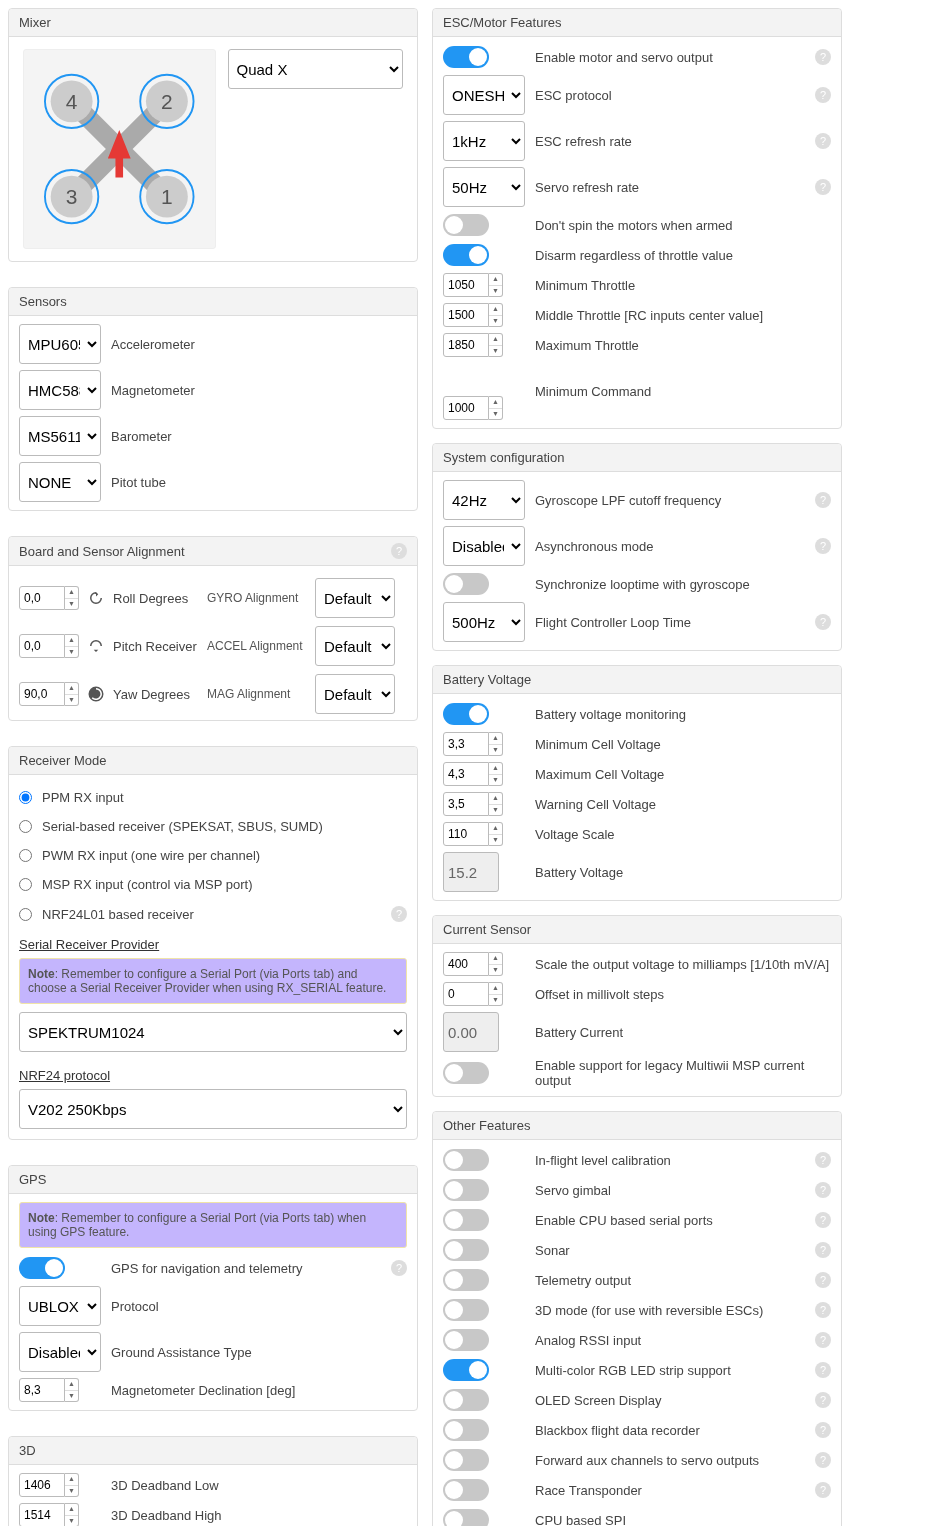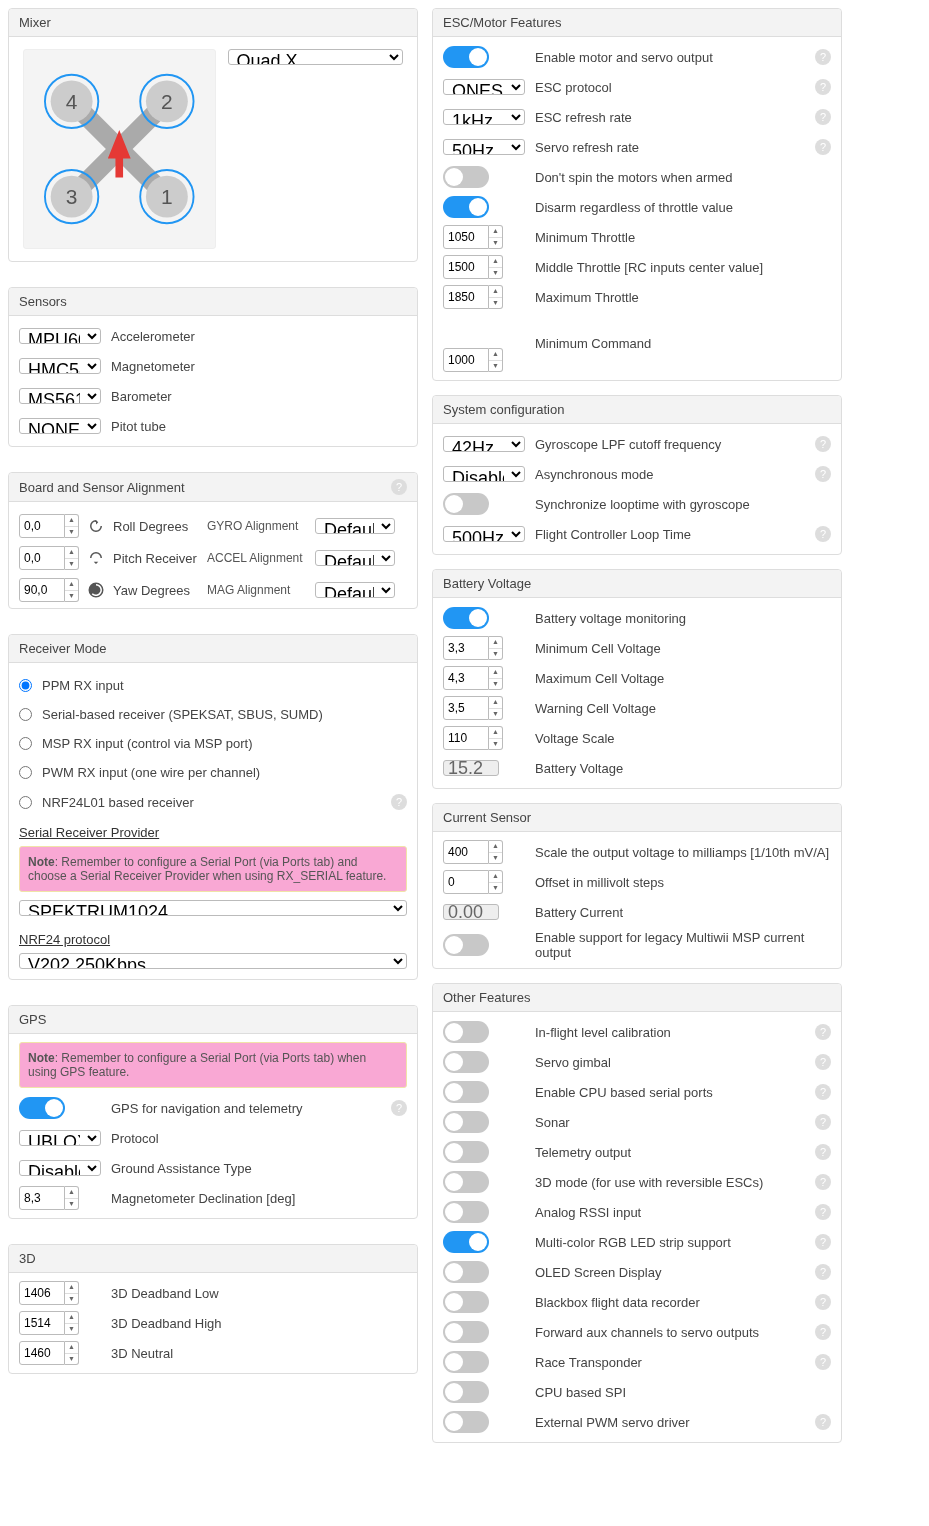--- a/index.html
+++ b/index.html
@@ -9,31 +9,31 @@
 .col-right { width: 410px; }
 .panel { border: 1px solid #ddd; border-radius: 4px; background: #fff; }
 .panel-header { background: #f3f3f3; border-bottom: 1px solid #ddd; border-radius: 4px 4px 0 0; padding: 6px 10px; font-size: 13px; color: #444; display: flex; justify-content: space-between; align-items: center; }
 .panel-body { padding: 8px 10px 2px 10px; }
 .row { display: flex; align-items: center; min-height: 30px; padding: 0 0 6px 0; gap: 10px; }
 .row .label { flex: 1; color: #444; font-size: 13px; }
 .toggle { position: relative; width: 46px; height: 22px; border-radius: 11px; background: #c8c8c8; cursor: pointer; flex-shrink: 0; }
 .toggle.on { background: #2196f3; }
 .toggle::after { content: ""; position: absolute; width: 18px; height: 18px; border-radius: 50%; background: #fff; top: 2px; left: 2px; transition: left .1s; }
 .toggle.on::after { left: 26px; }
-.select, .num, .txt { border: 1px solid #bbb; border-radius: 3px; background: #fff; font-size: 18px; height: 16px; padding: 0 4px; }
+.select, .num, .txt { border: 1px solid #bbb; border-radius: 3px; background: #fff; font-size: 15px; height: 40px; padding: 0 4px; }
 .select { width: 82px; }
 .select.wide { width: 182px; }
 .select.full { width: 100%; }
 .num { width: 56px; }
 .num.ro { background: #eee; color: #666; }
 .help-icon { width: 16px; height: 16px; border-radius: 50%; background: #ddd; color: #fff; font-size: 11px; display: flex; align-items: center; justify-content: center; flex-shrink: 0; }
 .radio-row { display: flex; align-items: center; gap: 10px; padding: 7px 0; }
 .radio-row input[type=radio] { cursor: pointer; }
 .radio-row .lab { flex: 1; color: #444; }
-.note { background: #f9a8d4; border: 1px solid #f0e4a8; border-radius: 3px; padding: 8px; font-size: 12px; color: #555; margin-bottom: 8px; }
+.note { background: #c4b5fd; border: 1px solid #f0e4a8; border-radius: 3px; padding: 8px; font-size: 12px; color: #555; margin-bottom: 8px; }
 .note b { font-weight: 600; }
 .subhead { font-size: 13px; color: #333; text-decoration: underline; margin: 8px 0 6px 0; display: block; }
 .mixer-area { display: flex; gap: 12px; padding: 4px 4px 10px 4px; }
 .mixer-svg { width: 200px; height: 200px; background: #f4f4f4; border: 1px solid #eee; border-radius: 3px; }
 .align-row { display: flex; align-items: center; gap: 8px; padding: 4px 0; }
 .align-row .icn { width: 18px; height: 18px; color: #555; }
 .align-row .lab1 { width: 86px; font-size: 13px; color: #444; }
 .align-row .lab2 { width: 100px; font-size: 12px; color: #555; }
 .align-row .select { width: 80px; }
 .spinner { position: relative; display: inline-flex; }
@@ -166,26 +166,26 @@
     <span class="lab">PPM RX input</span>
 
   </div>
           <div class="radio-row">
     <input type="radio" name="rx" style="">
     <span class="lab">Serial-based receiver (SPEKSAT, SBUS, SUMD)</span>
 
   </div>
           <div class="radio-row">
     <input type="radio" name="rx" style="">
-    <span class="lab">MSP RX input (control via MSP port)</span>
+    <span class="lab">PWM RX input (one wire per channel)</span>
 
   </div>
           <div class="radio-row">
     <input type="radio" name="rx" style="">
-    <span class="lab">PWM RX input (one wire per channel)</span>
+    <span class="lab">MSP RX input (control via MSP port)</span>
 
   </div>
           <div class="radio-row">
     <input type="radio" name="rx" style="">
     <span class="lab">NRF24L01 based receiver</span>
     <span class="help-icon">?</span>
   </div>
         </div>
       <span class="subhead">Serial Receiver Provider</span>
       <div class="note"><b>Note</b>: <span>Remember to configure a Serial Port (via Ports tab) and choose a Serial Receiver Provider when using RX_SERIAL feature.</span></div>

